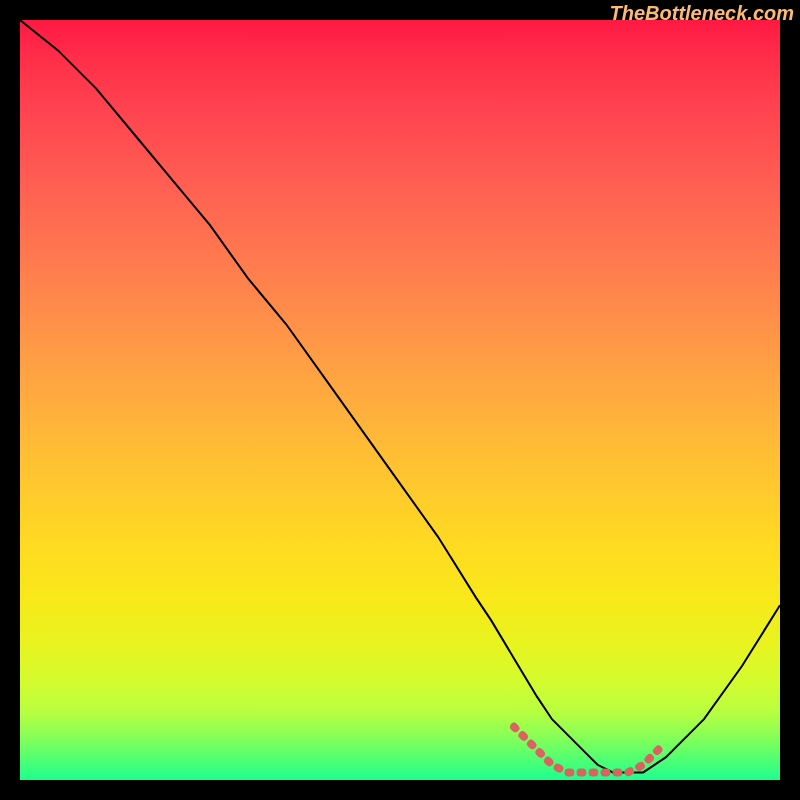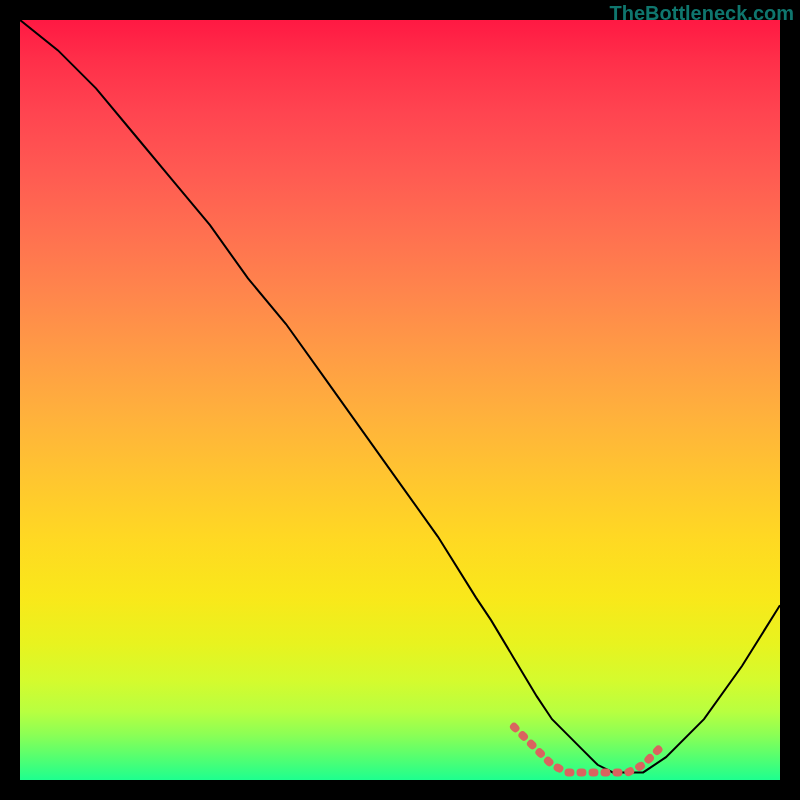--- a/index.html
+++ b/index.html
@@ -36,22 +36,23 @@
       #1eff8f 100%
     );
   }
   .watermark {
     position: absolute;
     top: 2px;
     right: 6px;
     font-family: Arial, sans-serif;
     font-size: 20px;
     font-weight: bold;
-    color: #0f766e;
+    color: #fdba74;
     z-index: 10;
+    font-style: italic;
   }
   svg.curve {
     position: absolute;
     left: 0;
     top: 0;
     width: 760px;
     height: 760px;
     z-index: 5;
   }
 </style>

